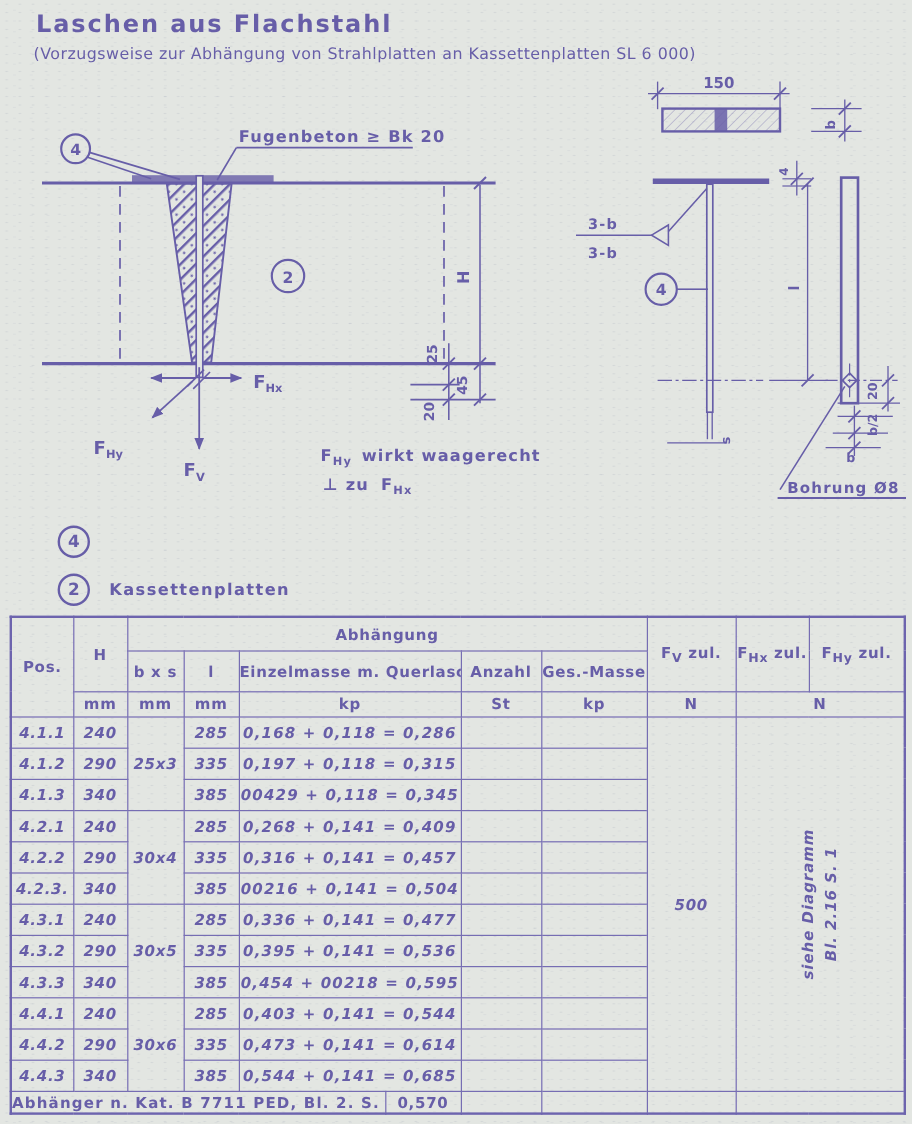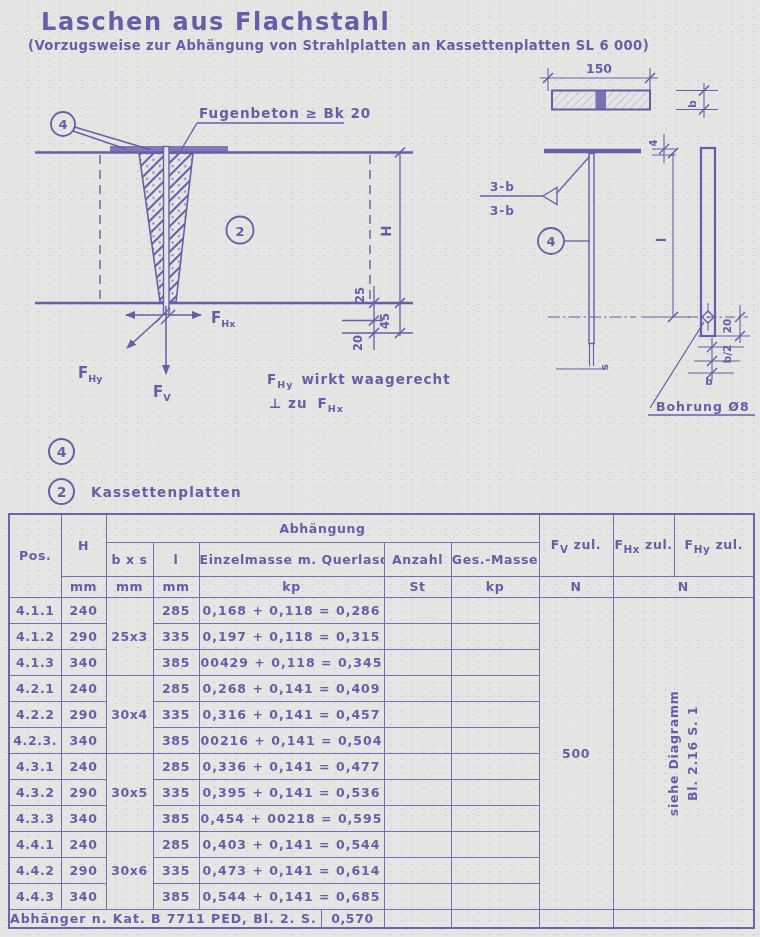--- a/index.html
+++ b/index.html
@@ -10,40 +10,40 @@
   *{box-sizing:border-box;}
   body{margin:0;background:#b9bdb9;}
   .page{
     position:relative;width:760px;height:937px;margin:0 auto;overflow:hidden;
     font-family:"DejaVu Sans",sans-serif;color:var(--ink);
     background:
       radial-gradient(rgba(100,110,140,.13) 1px, transparent 1.3px) 0 0/11px 7px,
       radial-gradient(rgba(140,150,175,.10) 1px, transparent 1.2px) 5px 4px/14px 9px,
       var(--paper);
   }
-  .title{position:absolute;left:41px;top:8px;font-size:24px;font-weight:bold;letter-spacing:1.6px;}
-  .subtitle{position:absolute;left:28px;top:38px;font-size:13.2px;font-weight:bold;letter-spacing:.4px;}
+  .title{position:absolute;left:30px;top:8px;font-size:20px;font-weight:bold;letter-spacing:1.6px;}
+  .subtitle{position:absolute;left:28px;top:38px;font-size:13.2px;font-weight:normal;letter-spacing:.4px;}
   svg.drawing{position:absolute;left:0;top:0;}
   svg text{fill:var(--ink);font-family:"DejaVu Sans",sans-serif;font-weight:bold;}
   .sub{font-size:9.5px;}
   .legend-item{position:absolute;display:flex;align-items:center;gap:16px;font-weight:bold;font-size:13.5px;letter-spacing:1.2px;}
   .legend-num{width:27px;height:27px;border:2px solid var(--ink);border-radius:50%;
     display:flex;align-items:center;justify-content:center;font-size:14px;flex:0 0 auto;letter-spacing:0;}
   table.spec{
     position:absolute;left:8px;top:513px;width:745px;
     border-collapse:collapse;table-layout:fixed;
     font-size:12.5px;font-weight:bold;letter-spacing:.6px;color:var(--ink);
   }
   table.spec th,table.spec td{
     border:1.5px solid #766db3;padding:0;text-align:center;vertical-align:middle;
     overflow:hidden;white-space:nowrap;
   }
   table.spec{border:2.5px solid #6d64ae;}
   tr.hr1{height:28px;} tr.hr2{height:34px;} tr.hr3{height:21px;}
-  tr.data{height:26px;} tr.foot{height:19px;}
+  tr.data{height:26px;font-style:italic;} tr.foot{height:19px;}
   td.mass{letter-spacing:1px;}
   td.foot-text{text-align:left;padding-left:10px;letter-spacing:1px;}
   .rot-box{display:inline-block;transform:rotate(-90deg);white-space:nowrap;
     font-size:12.5px;line-height:1.55;letter-spacing:.8px;}
 </style>
 </head>
 <body>
 
 <div class="page">
 

